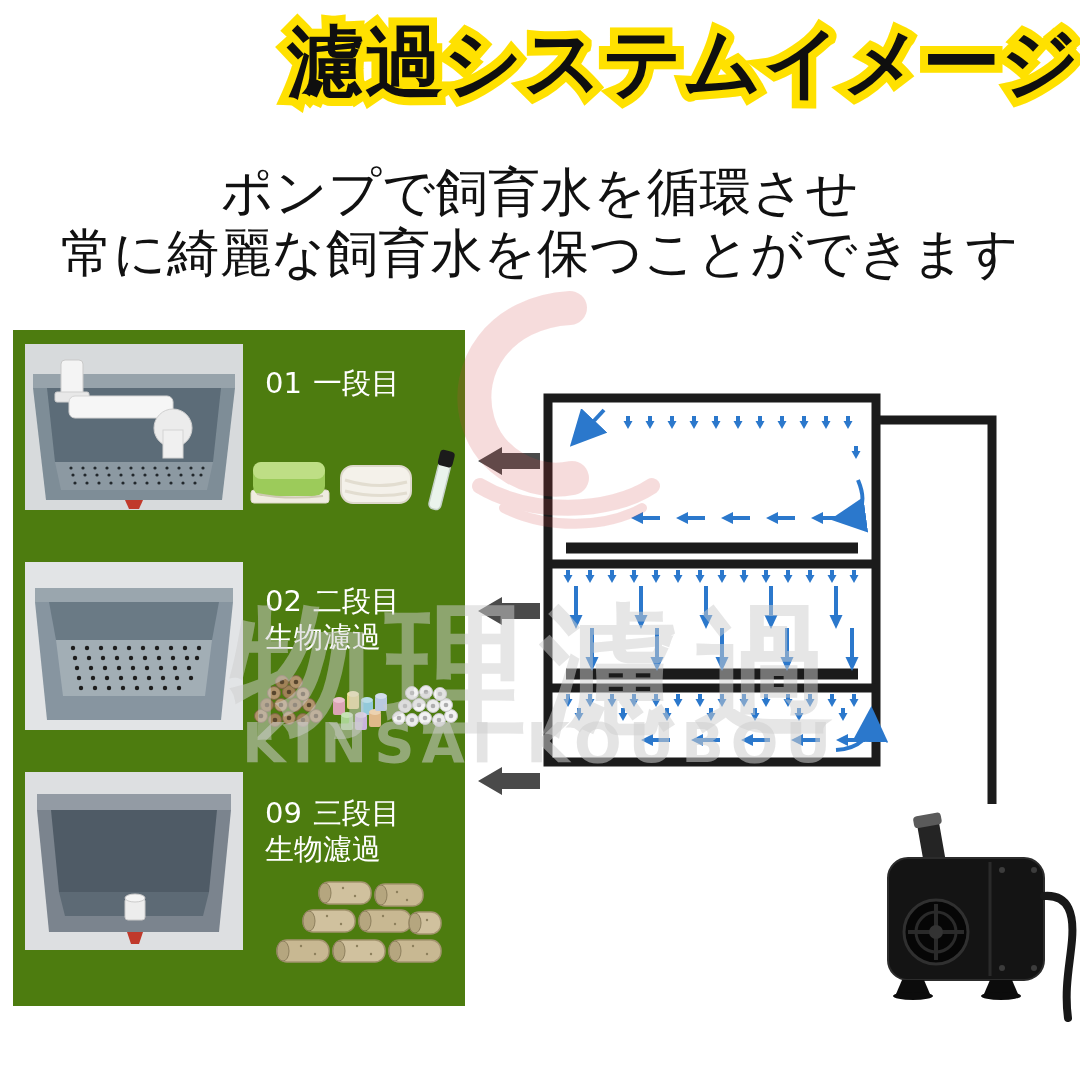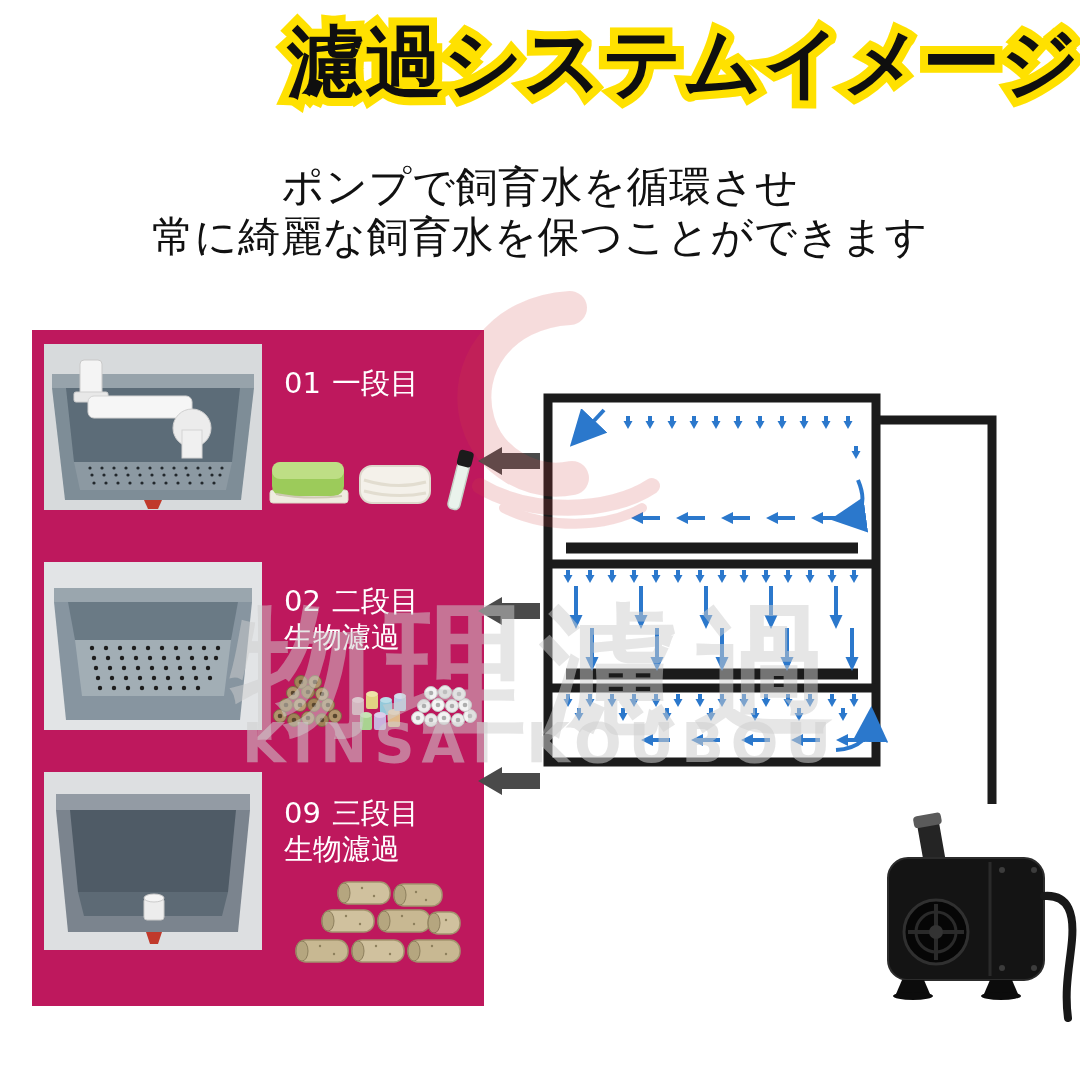--- a/index.html
+++ b/index.html
@@ -18,24 +18,24 @@
   .title .stroke {
     position:absolute; left:0; top:0; white-space:nowrap;
     color:#ffe100;
     -webkit-text-stroke:16px #ffe100;
     z-index:0;
   }
   .title .fill { position:relative; z-index:1; color:#0f0f0f; }
 
   
   .subtitle { position:absolute; top:162px; left:0; width:100%; text-align:center; z-index:6;
-    font-size:42px; font-weight:500; color:#111; line-height:1.18; letter-spacing:0.5px; }
-
-  
-  .panel { position:absolute; left:32px; top:330px; width:452px; height:676px; background:#be185d; z-index:1; }
+    font-size:52px; font-weight:500; color:#111; line-height:1.18; letter-spacing:0.5px; }
+
+  
+  .panel { position:absolute; left:13px; top:330px; width:452px; height:676px; background:#4d7c0f; z-index:1; }
   .photo { position:absolute; left:12px; overflow:hidden; }
   .photo.p1 { top:14px;  width:218px; height:166px; }
   .photo.p2 { top:232px; width:218px; height:168px; }
   .photo.p3 { top:442px; width:218px; height:178px; }
   .stage-label { position:absolute; left:252px; color:#ffffff; font-size:29px; font-weight:400; line-height:1.24; }
   .stage-label .num { margin-right:11px; }
   .stage-label.l1 { top:36px; }
   .stage-label.l2 { top:254px; }
   .stage-label.l3 { top:466px; }
   .media { position:absolute; }

